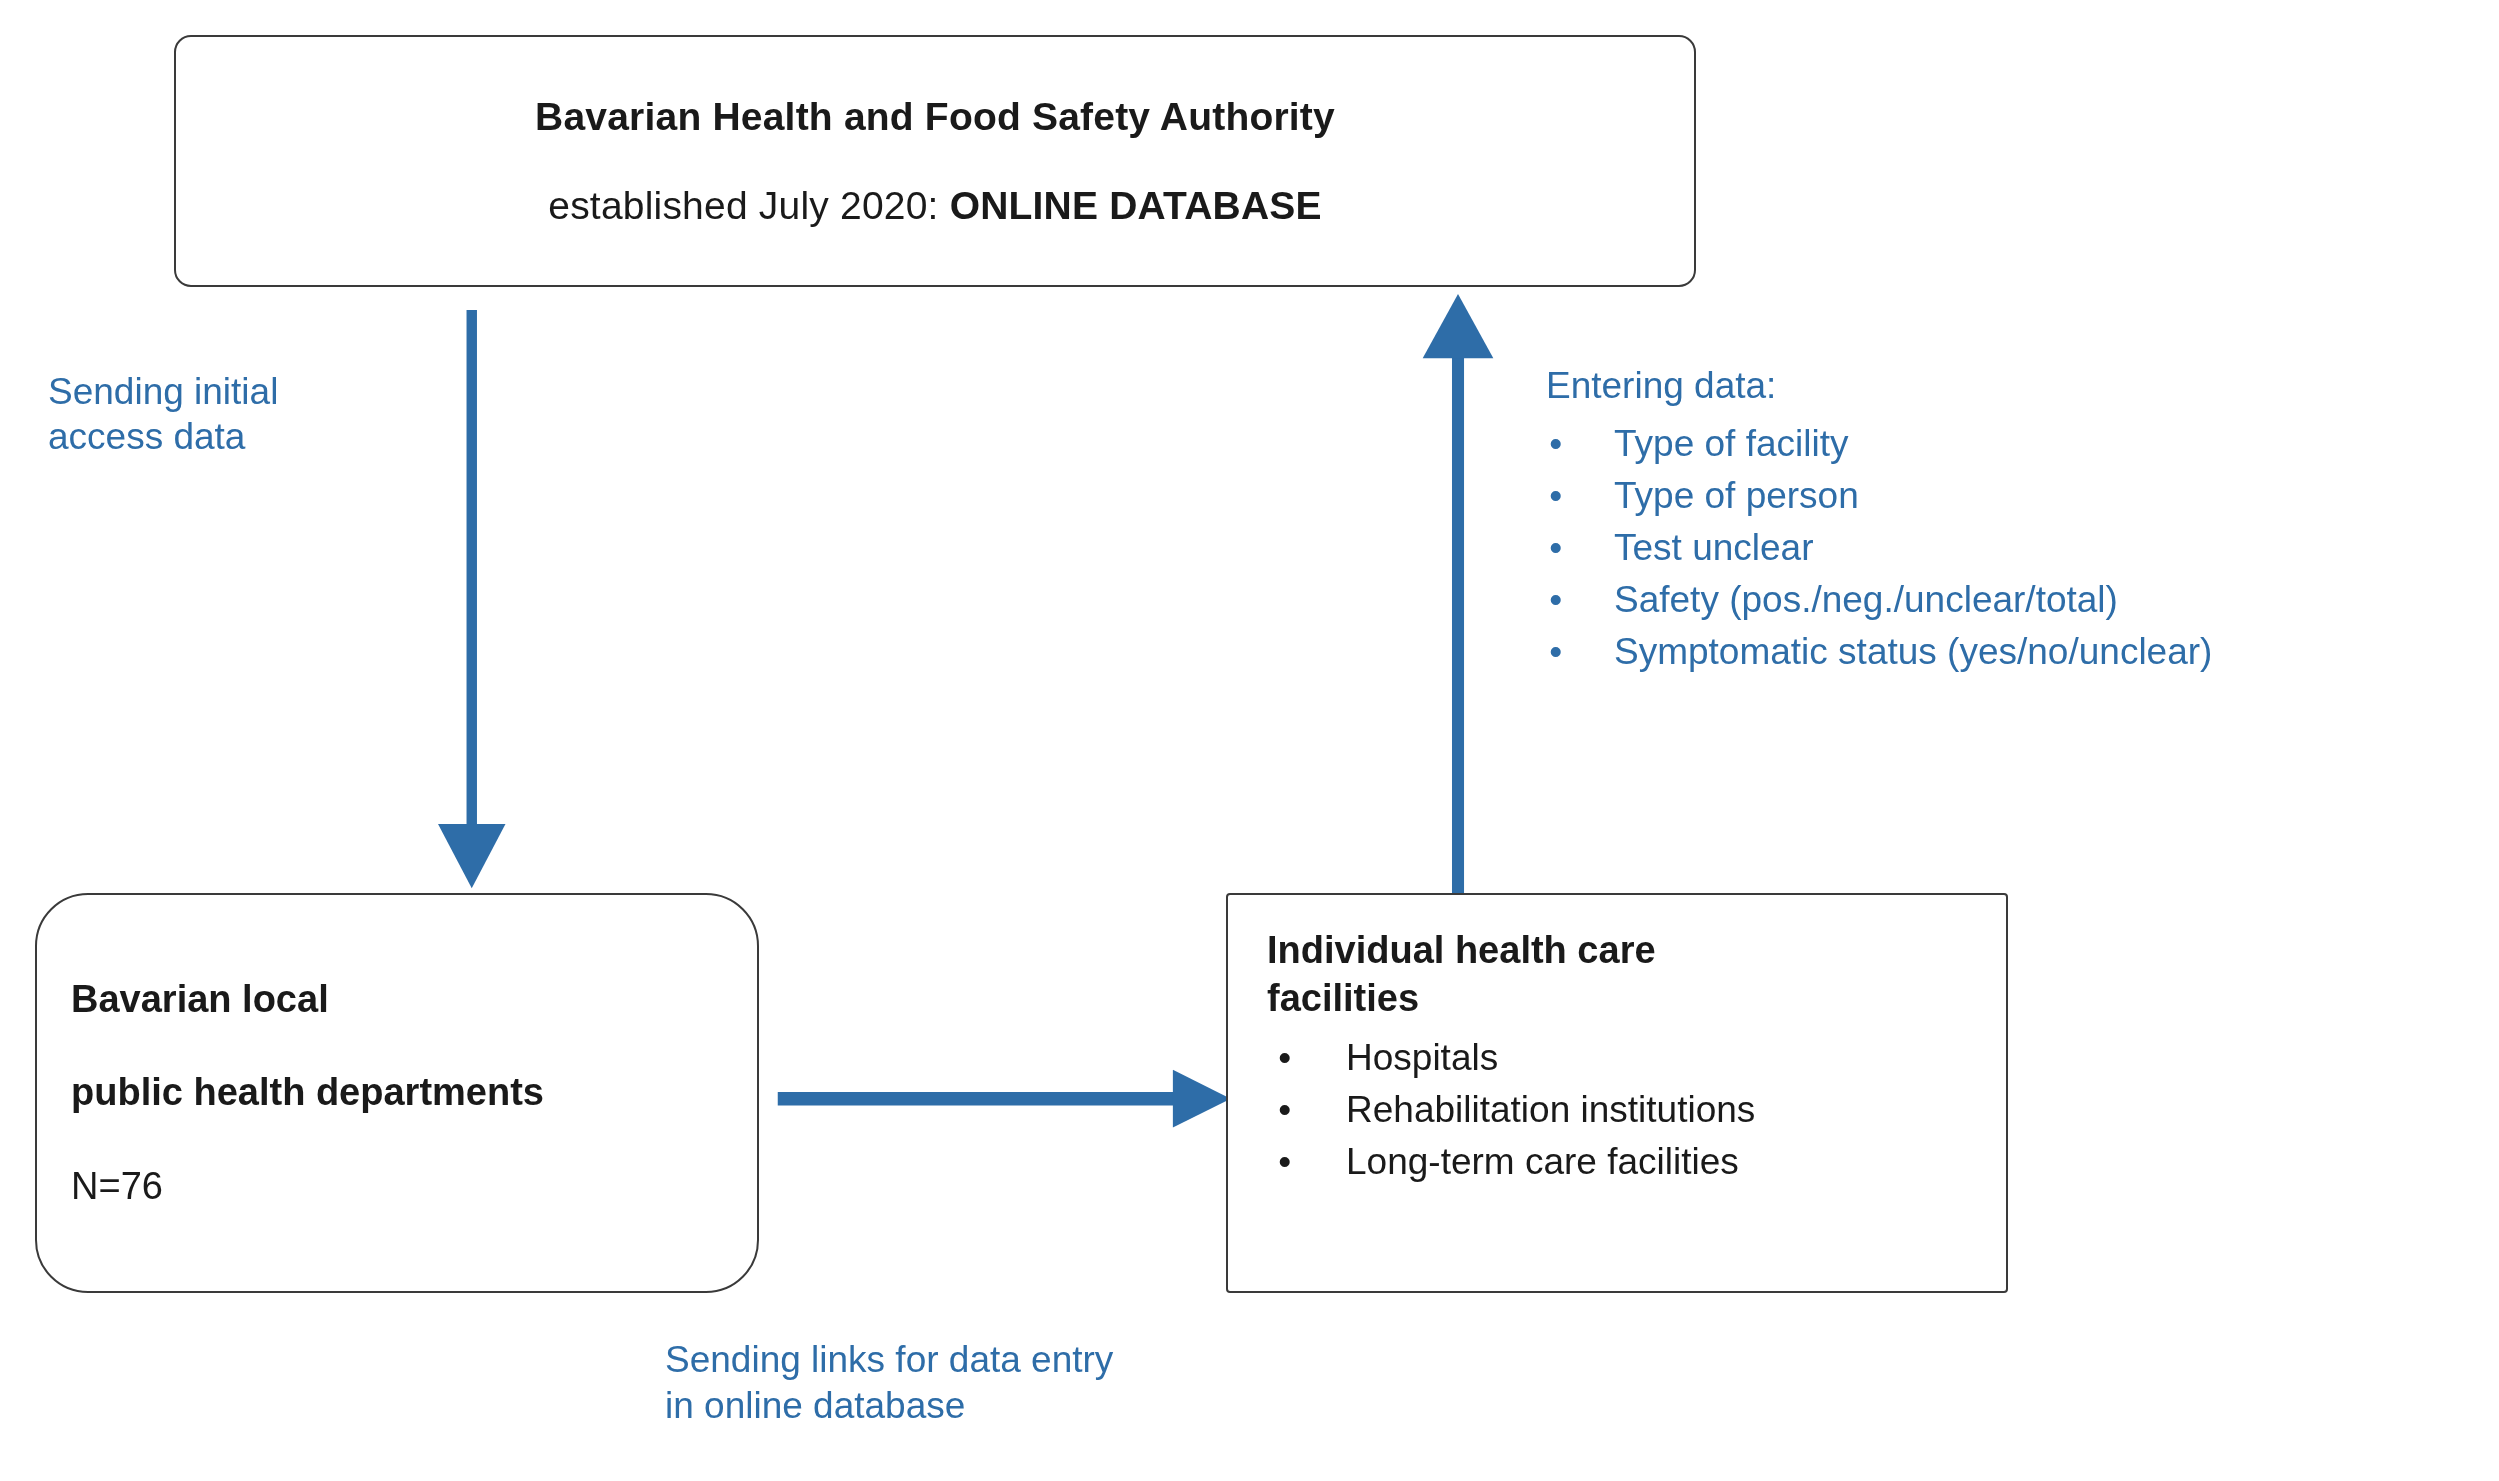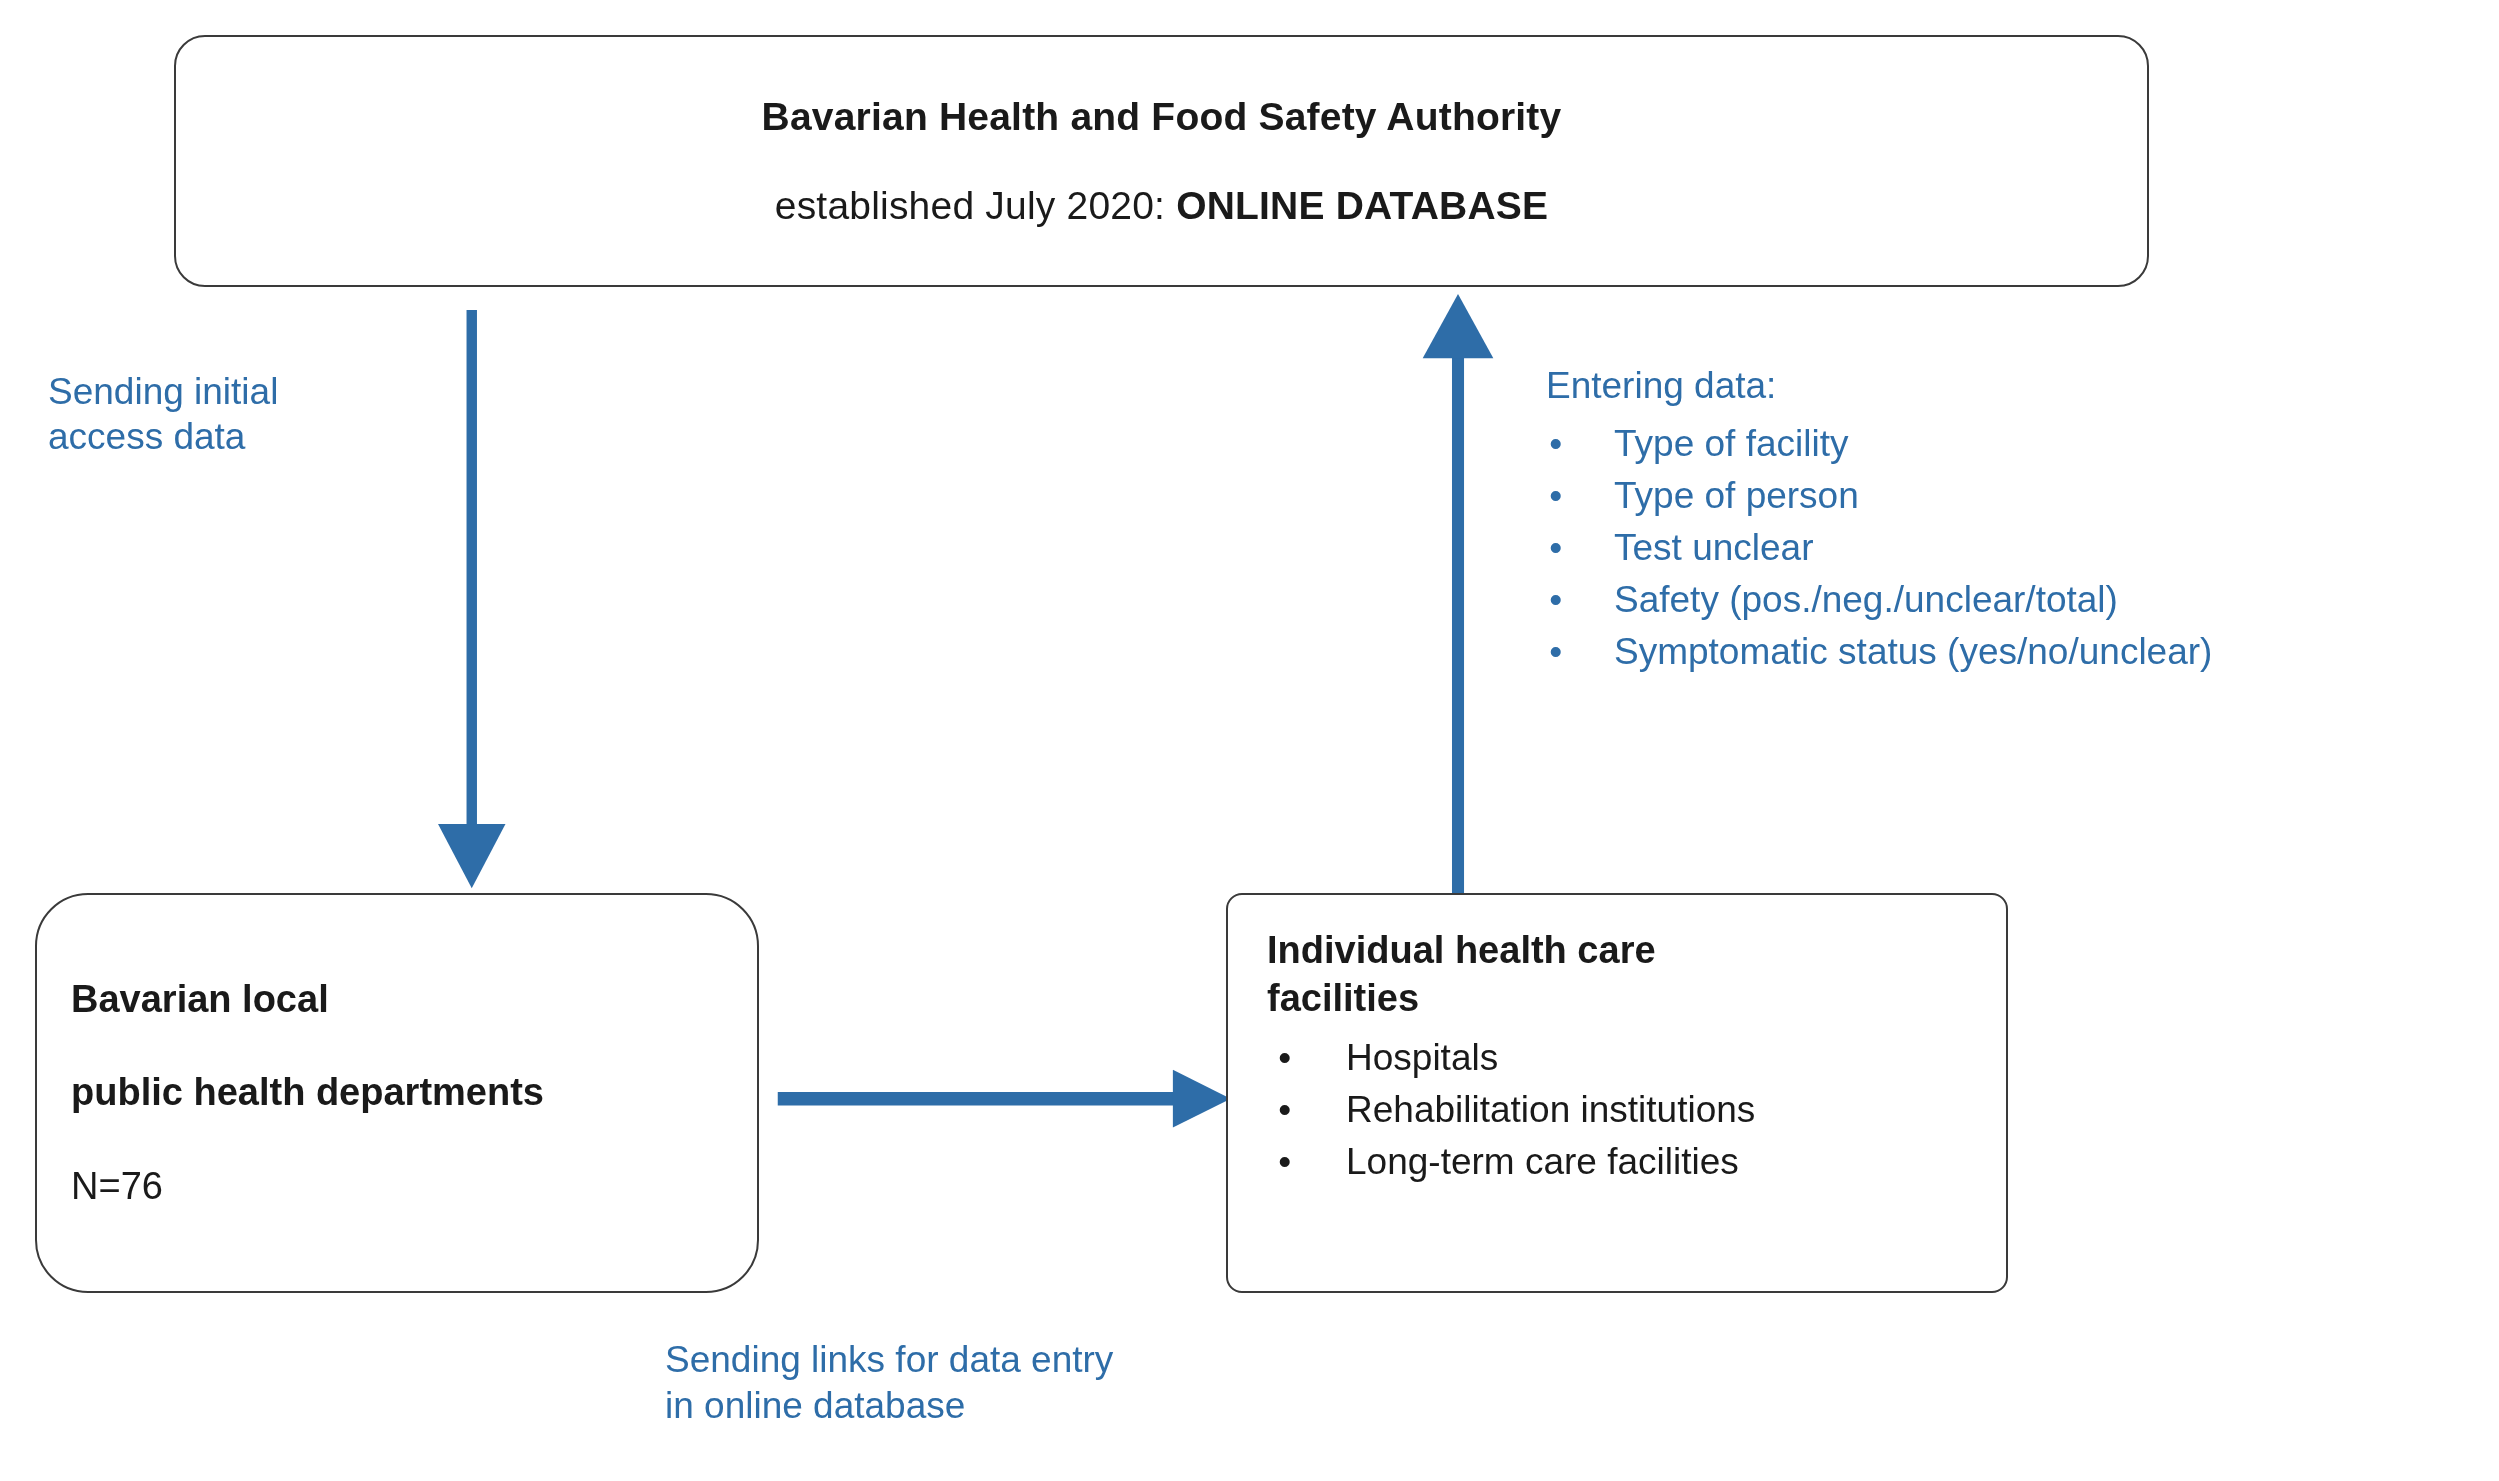--- a/index.html
+++ b/index.html
@@ -28,23 +28,23 @@
     position: absolute;
     box-sizing: border-box;
     background: #ffffff;
     border: 2.4px solid #3a3a3a;
     border-radius: 37px;
   }
 
   #box-authority {
     left: 174px;
     top: 35px;
-    width: 1975px;
+    width: 1522px;
     height: 252px;
-    border-radius: 31px;
+    border-radius: 17px;
     display: flex;
     flex-direction: column;
     align-items: center;
     justify-content: center;
   }
   #box-authority .line {
     color: #1a1a1a;
     font-size: 39px;
     line-height: 1.0;
     letter-spacing: 0.2px;
@@ -86,21 +86,21 @@
     font-weight: normal;
     line-height: 1.30;
     margin-top: 0;
   }
 
   #box-facilities {
     left: 1226px;
     top: 893px;
     width: 782px;
     height: 400px;
-    border-radius: 16px;
+    border-radius: 4px;
     padding: 32px 0 0 39px;
     display: flex;
     flex-direction: column;
   }
   #box-facilities .fac-title {
     color: #1a1a1a;
     font-size: 38px;
     font-weight: bold;
     line-height: 1.26;
     white-space: nowrap;

